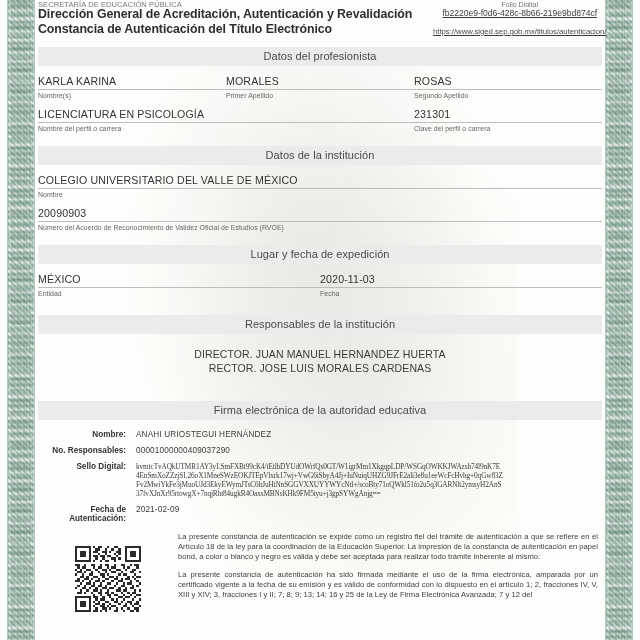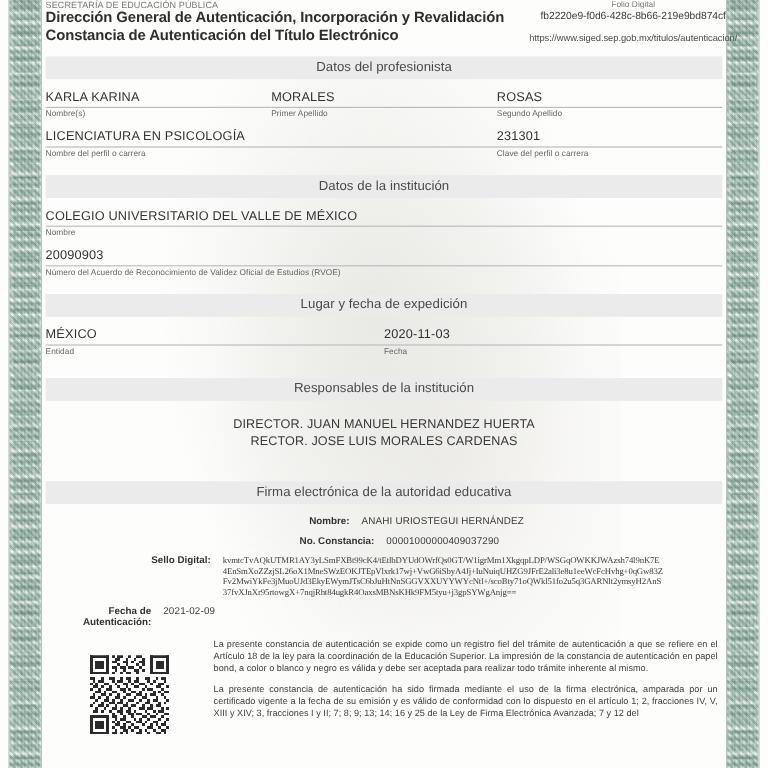--- a/index.html
+++ b/index.html
@@ -130,20 +130,21 @@
     font-weight: bold;
     color: #2e2e2e;
     line-height: 15px;
     letter-spacing: -0.1px;
     white-space: nowrap;
   }
   .header-right {
     text-align: center;
     padding-top: 0px;
     min-width: 215px;
+    text-decoration: underline;
   }
   .folio-label {
     font-size: 7px;
     color: #555;
     height: 6px;
     overflow: hidden;
     opacity: 0.8;
   }
   .folio-value {
     font-size: 8.6px;
@@ -217,21 +218,20 @@
 
   
   .firma-rows {
     position: relative;
     margin-top: 10px;
   }
   .firma-row {
     display: flex;
     align-items: flex-start;
     margin-bottom: 7px;
-    justify-content: center;
   }
   .firma-label {
     width: 88px;
     text-align: right;
     font-size: 8.2px;
     font-weight: bold;
     color: #333;
     padding-right: 10px;
     flex: 0 0 auto;
   }
@@ -314,21 +314,21 @@
   <div class="border-edge" style="right:7px"></div>
   <div class="border-edge" style="right:34px"></div>
 
   <div class="content">
 
     <div class="watermark"></div>
 
     <div class="header">
       <div class="header-left">
         <div class="org-line">SECRETARÍA DE EDUCACIÓN PÚBLICA</div>
-        <div class="title-1">Dirección General de Autenticación, Incorporación y Revalidación</div>
+        <div class="title-1">Dirección General de Acreditación, Autenticación y Revalidación</div>
         <div class="title-2">Constancia de Autenticación del Título Electrónico</div>
       </div>
       <div class="header-right">
         <div class="folio-label">Folio Digital</div>
         <div class="folio-value">fb2220e9-f0d6-428c-8b66-219e9bd874cf</div>
         <div class="folio-url">https://www.siged.sep.gob.mx/titulos/autenticacion/</div>
       </div>
     </div>
 
     <div class="spacer-10"></div>
@@ -413,21 +413,21 @@
     </div>
 
     <div class="section-bar">Firma electrónica de la autoridad educativa</div>
 
     <div class="firma-rows">
       <div class="firma-row">
         <div class="firma-label">Nombre:</div>
         <div class="firma-value">ANAHI URIOSTEGUI HERNÁNDEZ</div>
       </div>
       <div class="firma-row">
-        <div class="firma-label">No. Constancia:</div>
+        <div class="firma-label">No. Responsables:</div>
         <div class="firma-value">00001000000409037290</div>
       </div>
       <div class="firma-row">
         <div class="firma-label">Sello Digital:</div>
         <div class="seal-value">
           <div>kvmtcTvAQkUTMR1AY3yLSmFXBt99cK4/tEtlbDYUdOWrfQs0GT/W1igrMm1XkgqpLDP/WSGqOWKKJWAzsh74l9nK7E</div>
           <div>4EnSmXoZZzjSL26oX1MneSWzEOKJTEpVlxrk17wj+VwG6iSbyA4Jj+IuNuiqUHZG9JFrE2ali3e8u1eeWcFcHvhg+0qGw83Z</div>
           <div>Fv2MwiYkFe3jMuoUJd3EkyEWymJTsC6bJuHtNnSGGVXXUYYWYcNtl+/scoBty71oQWkl51fo2u5q3GARNlt2ymsyH2AnS</div>
           <div>37fvXJnXr95rtowgX+7nqjRht84ugkR4OaxsMBNsKHk9FM5tyu+j3gpSYWgAnjg==</div>
         </div>

